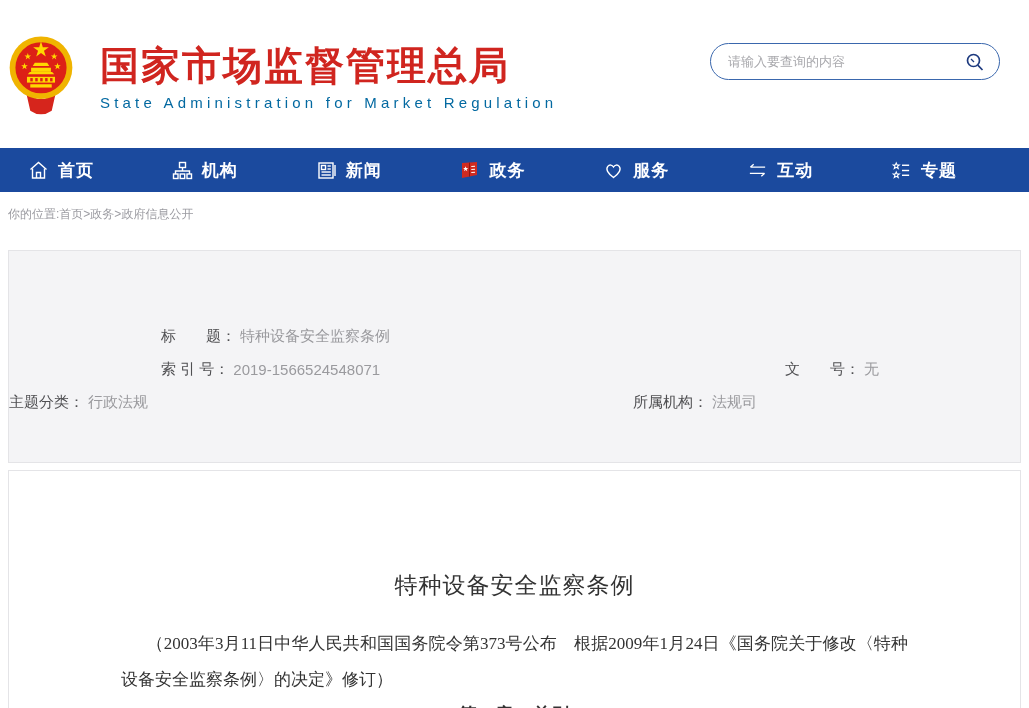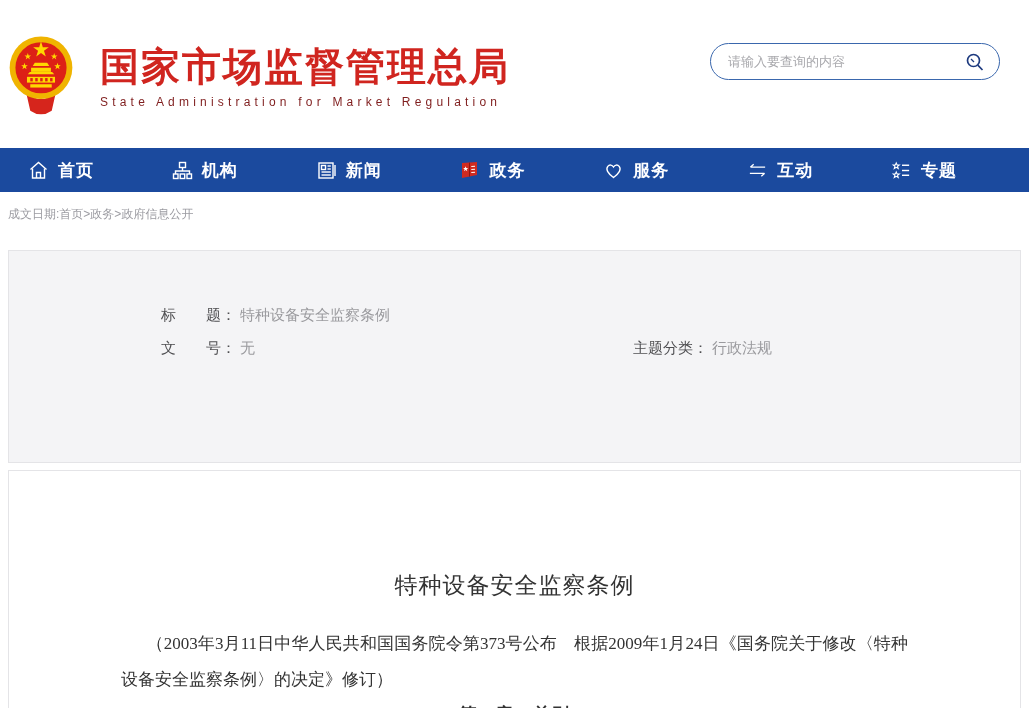--- a/index.html
+++ b/index.html
@@ -15,21 +15,21 @@
     display:flex; align-items:center;
   }
   .logo-link { display:flex; align-items:center; margin-left:8px; cursor:pointer; }
   .emblem { width:66px; height:96px; margin-top:4px; }
   .titles { margin-left:26px; margin-top:6px; }
   .title-cn {
     color:#d0251f; font-size:39px; font-weight:bold; letter-spacing:2px;
     line-height:44px; white-space:nowrap;
   }
   .title-en {
-    color:#7f1d1d; font-size:12px; letter-spacing:4.2px; margin-top:6px;
+    color:#0369a1; font-size:15px; letter-spacing:4.2px; margin-top:6px;
     white-space:nowrap;
   }
   .search-box {
     position:absolute; right:29px; top:43px;
     width:290px; height:37px; border:1px solid #3a67ad; border-radius:19px;
     display:flex; align-items:center; background:#fff;
   }
   .search-input {
     border:none; outline:none; background:transparent; flex:1;
     margin-left:17px; font-size:13px; color:#14532d;
@@ -46,21 +46,21 @@
   .nav-icon { width:21px; height:21px; margin-right:9px; display:flex; align-items:center; justify-content:center; }
   .nav-label { color:#fff; font-size:17px; font-weight:bold; letter-spacing:1px; white-space:nowrap; }
   
   .breadcrumb {
     height:58px; padding:14px 0 0 8px; font-size:12px; color:#9b9ba1;
   }
   .breadcrumb a { color:#9b9ba1; text-decoration:none; cursor:pointer; }
   
   .meta-box {
     margin:0 8px; height:213px; background:#f4f4f6; border:1px solid #e4e4e7;
-    padding-top:48px; font-size:15px;
+    padding-top:69px; font-size:15px;
   }
   .meta-grid { display:grid; grid-template-columns:624px 1fr; grid-auto-rows:33px; }
   .meta-cell { display:flex; align-items:center; }
   .meta-cell.left { padding-left:152px; }
   .meta-label { color:#4f4f52; white-space:pre; }
   .meta-value { color:#9a9a9e; margin-left:4px; }
   
   .doc-box {
     margin:7px 8px 0; height:300px; background:#fff; border:1px solid #e4e4e7;
     font-family:"Liberation Serif","DejaVu Serif",serif; color:#333;
@@ -197,37 +197,45 @@
           <line x1="11.5" y1="10.5" x2="19" y2="10.5"></line>
           <line x1="11.5" y1="15.5" x2="19" y2="15.5"></line>
         </g>
       </svg>
     </span>
     <span class="nav-label">专题</span>
   </div>
 </div>
 
 <div class="breadcrumb">
-  <span>成文日期:</span><a>首页</a><span>&gt;</span><a>政务</a><span>&gt;</span><a>政府信息公开</a>
+  <span>你的位置:</span><a>首页</a><span>&gt;</span><a>政务</a><span>&gt;</span><a>政府信息公开</a>
 </div>
 
 <section class="meta-box">
   <div class="meta-grid">
     <div class="meta-cell left">
       <span class="meta-label">标　　题：</span>
       <span class="meta-value">特种设备安全监察条例</span>
     </div>
     <div class="meta-cell"></div>
     <div class="meta-cell left">
+      <span class="meta-label">索 引 号：</span>
+      <span class="meta-value">2019-1566524548071</span>
+    </div>
+    <div class="meta-cell left">
       <span class="meta-label">文　　号：</span>
       <span class="meta-value">无</span>
     </div>
     <div class="meta-cell">
       <span class="meta-label">主题分类：</span>
       <span class="meta-value">行政法规</span>
+    </div>
+    <div class="meta-cell">
+      <span class="meta-label">所属机构：</span>
+      <span class="meta-value">法规司</span>
     </div>
   </div>
 </section>
 
 <section class="doc-box">
   <h1 class="doc-title">特种设备安全监察条例</h1>
   <p class="doc-intro">（2003年3月11日中华人民共和国国务院令第373号公布　根据2009年1月24日《国务院关于修改〈特种设备安全监察条例〉的决定》修订）</p>
   <h2 class="doc-chapter">第一章　总则</h2>
 </section>
 

